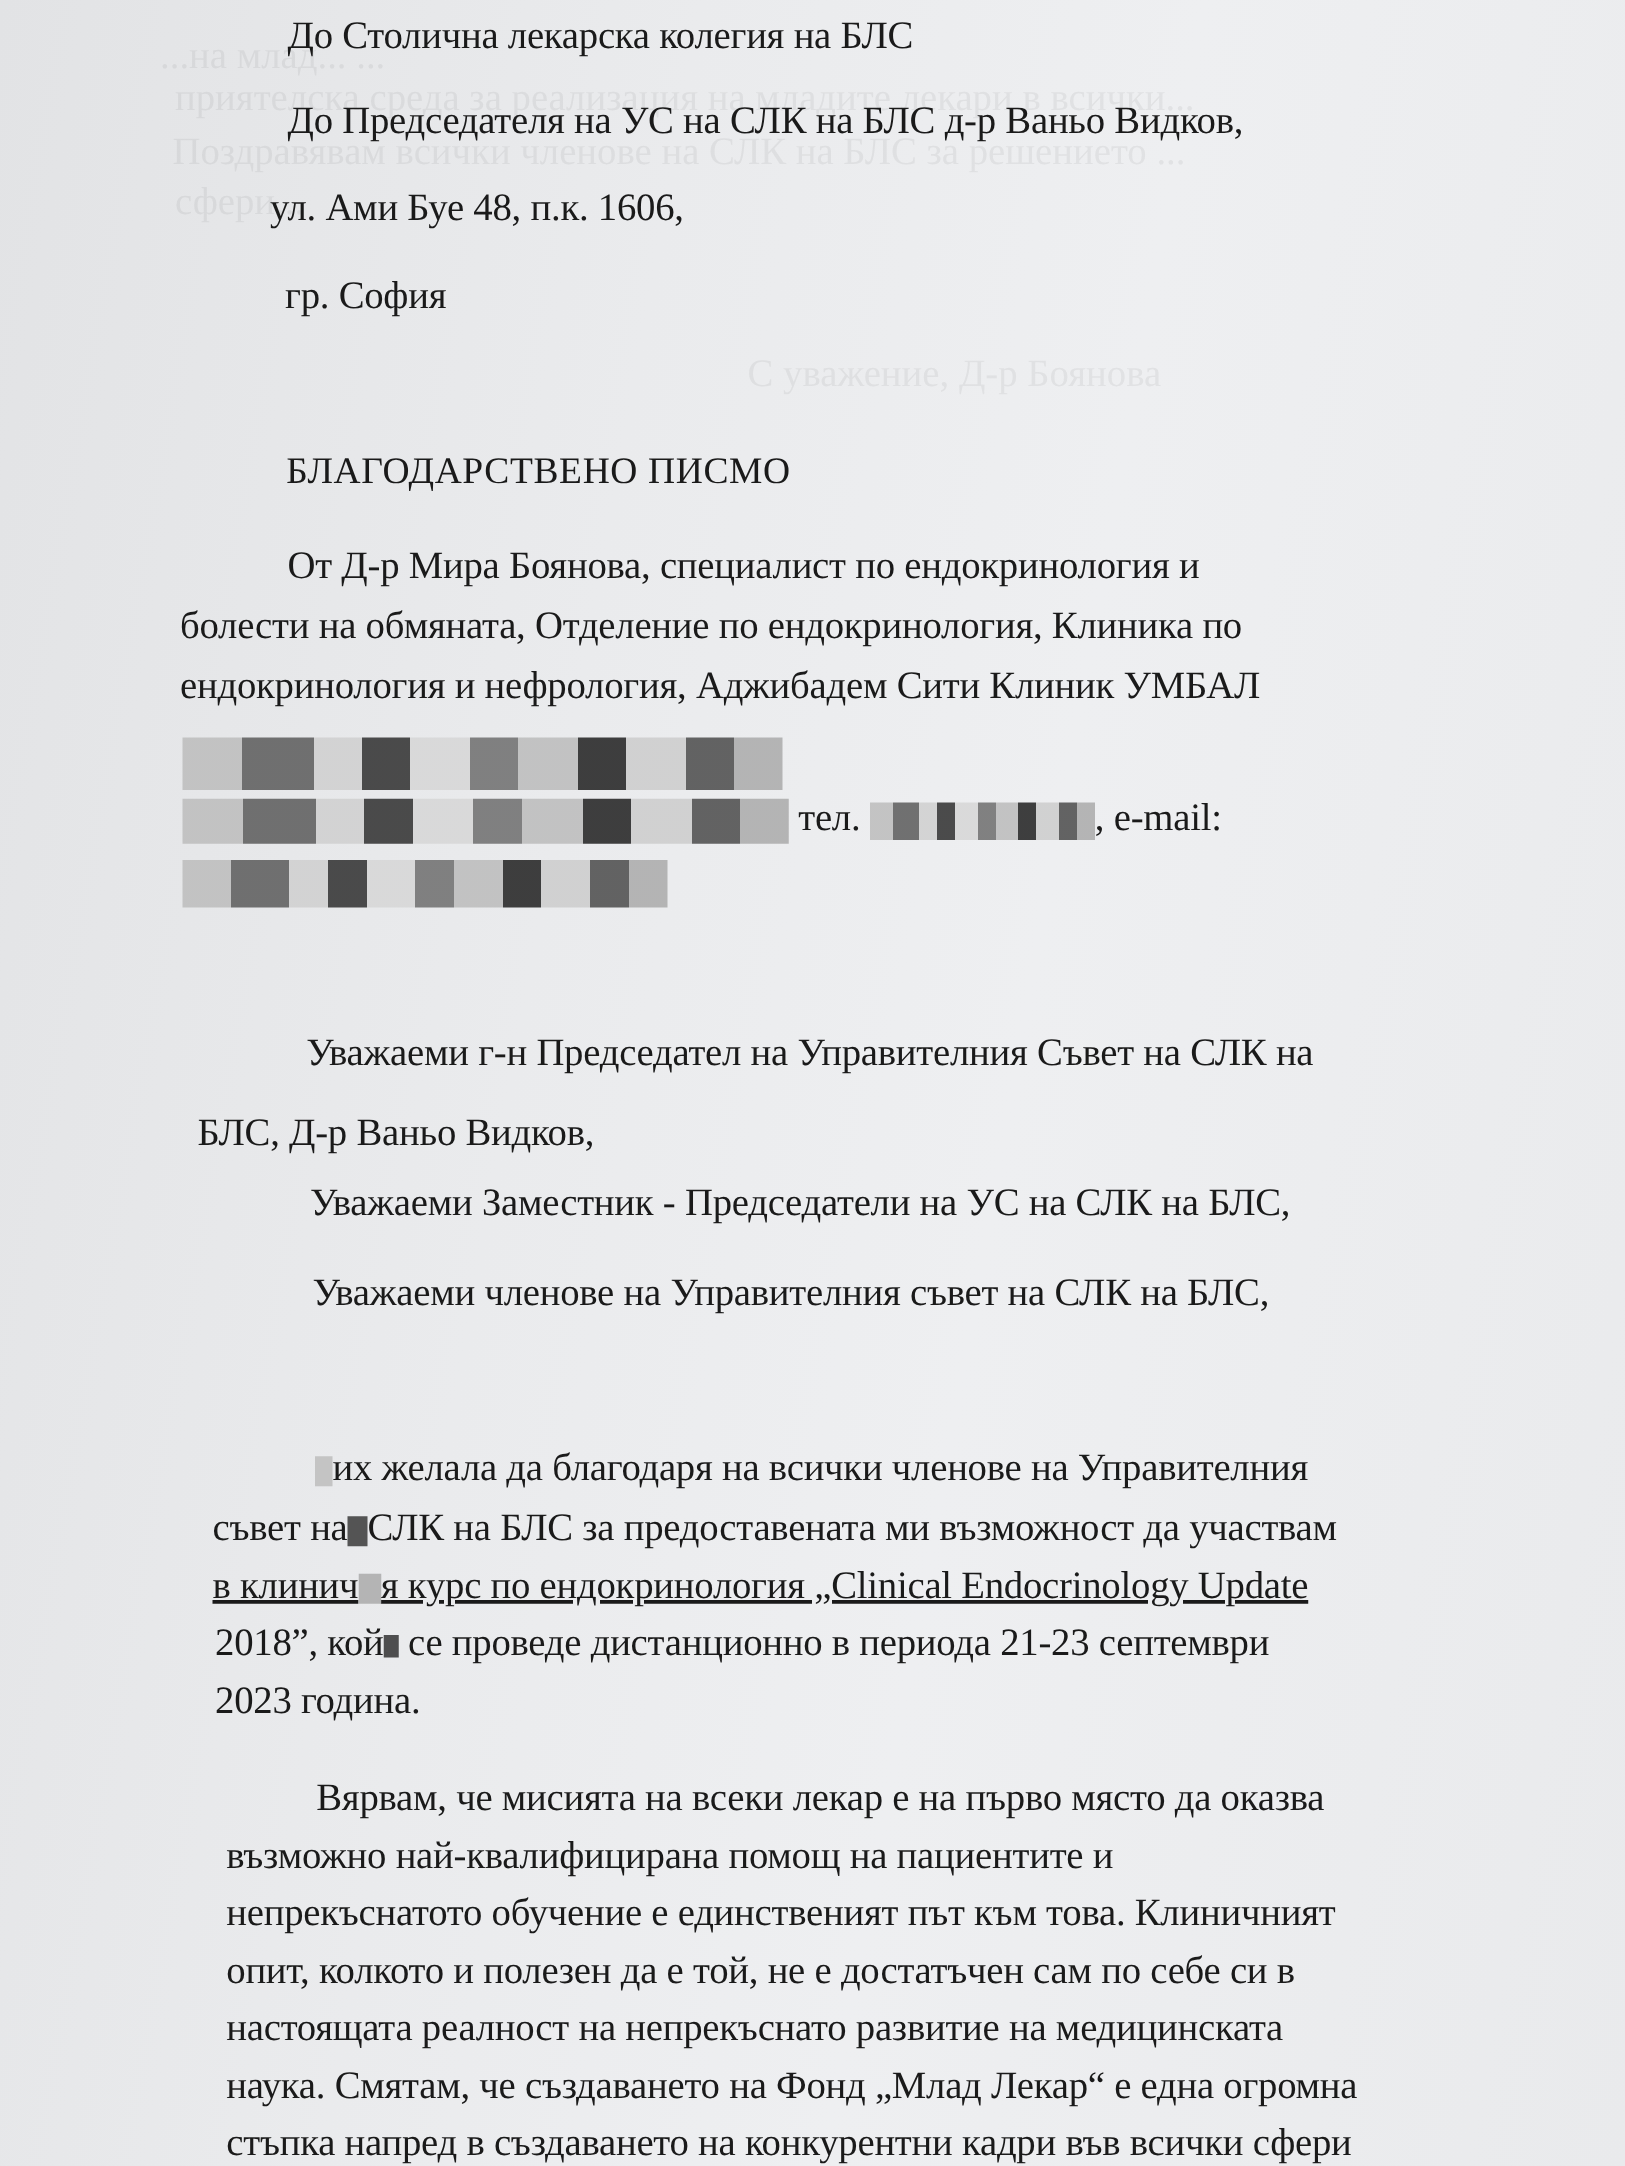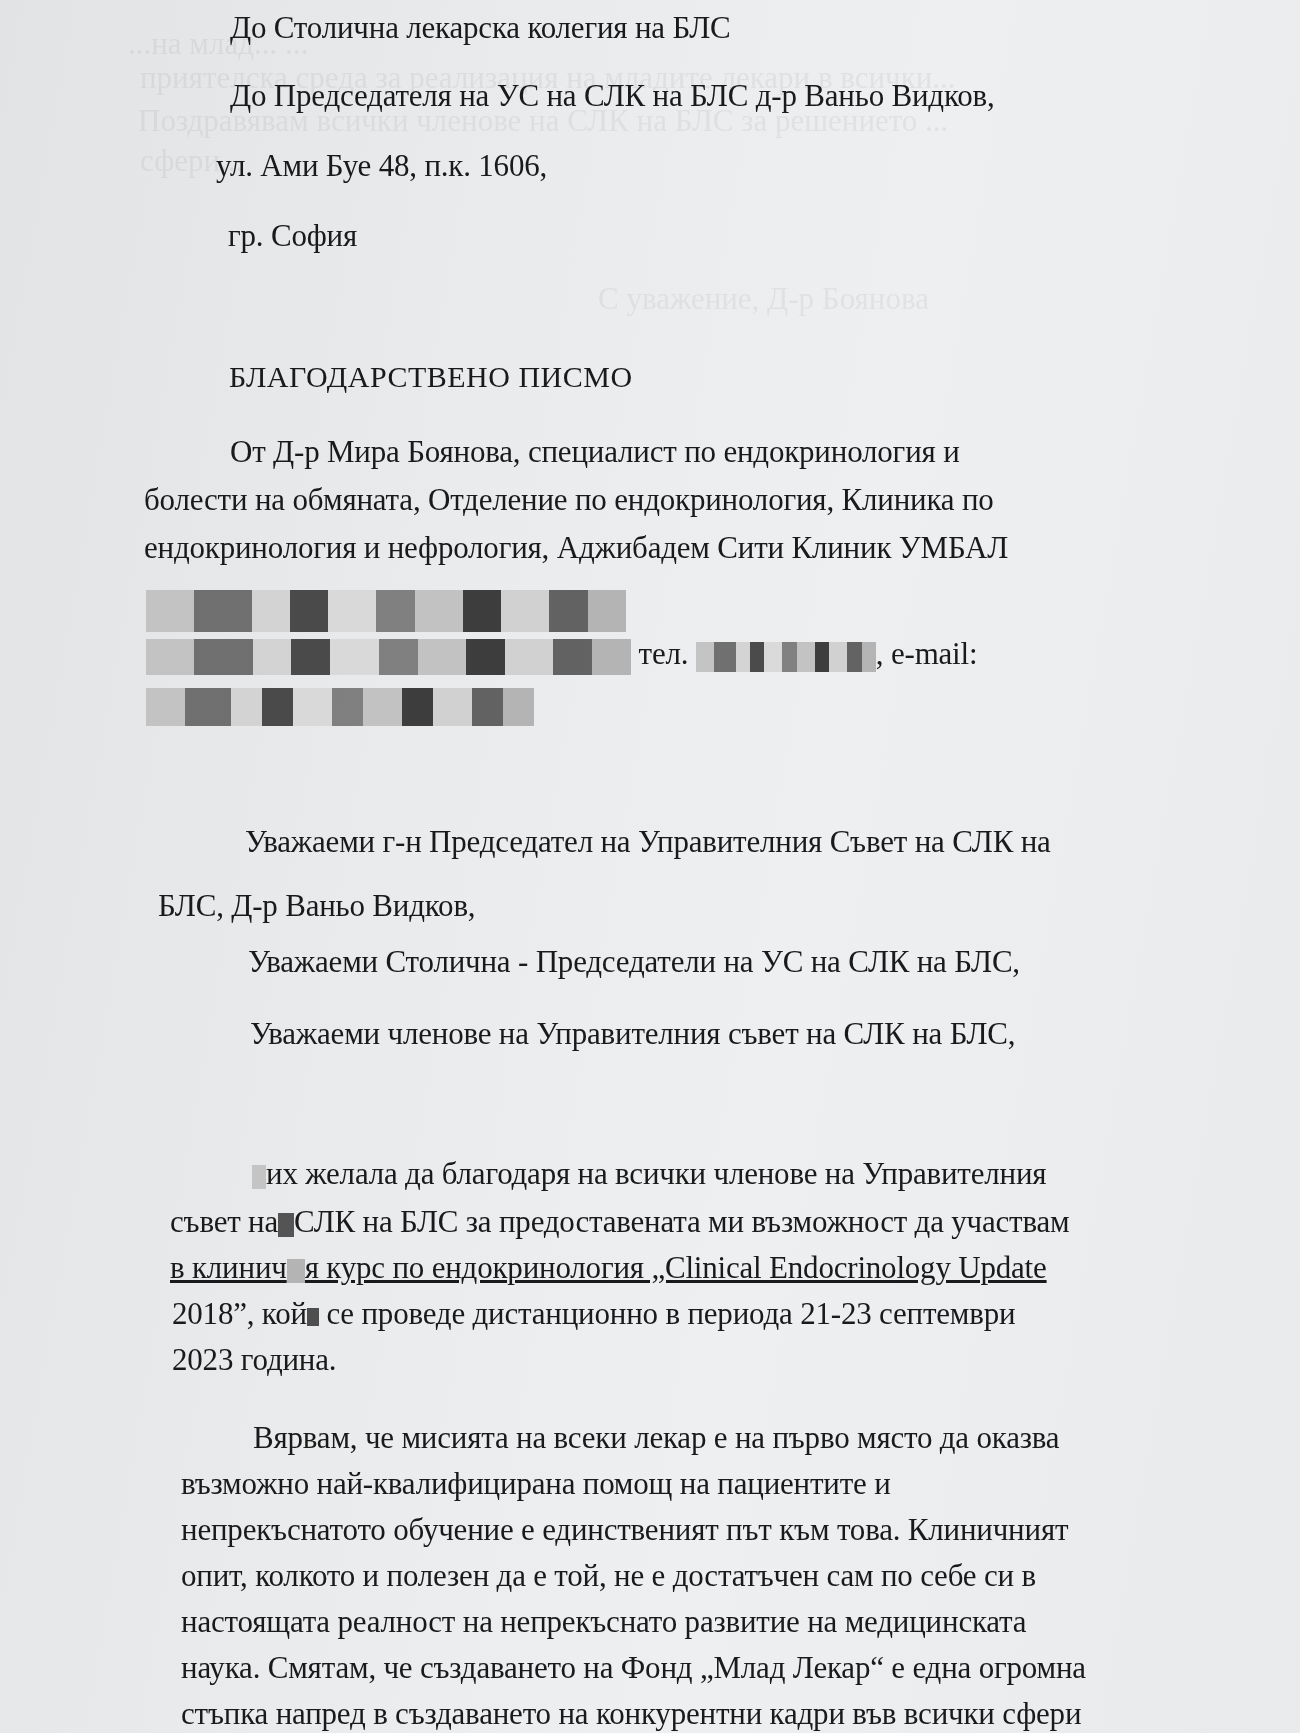--- a/index.html
+++ b/index.html
@@ -84,21 +84,21 @@
   <span class="redact" style="width:485px; height:36px;"></span>
   <span>тел.</span>
   <span class="redact" style="width:180px; height:30px;"></span><span>, e-mail:</span>
 </div>
 <div class="line" style="left:146px; top:688px;">
   <span class="redact" style="width:388px; height:38px;"></span>
 </div>
 
 <div class="line" style="left:245px; top:826px;">Уважаеми г-н Председател на Управителния Съвет на СЛК на</div>
 <div class="line" style="left:158px; top:878px;margin-top:12px;">БЛС, Д-р Ваньо Видков,</div>
-<div class="line" style="left:248px; top:946px;">Уважаеми Столична - Председатели на УС на СЛК на БЛС,</div>
+<div class="line" style="left:248px; top:946px;">Уважаеми Заместник - Председатели на УС на СЛК на БЛС,</div>
 <div class="line" style="left:250px; top:1018px;">Уважаеми членове на Управителния съвет на СЛК на БЛС,</div>
 
 <div class="line" style="left:252px; top:1158px;">
   <span class="redact small" style="background:#bdbdbd; width:14px;"></span><span>их желала да благодаря на всички членове на Управителния</span>
 </div>
 <div class="line" style="left:170px; top:1206px;">
   <span>съвет на</span><span class="redact small" style="width:16px; background:#3a3a3a;"></span><span>СЛК на БЛС за предоставената ми възможност да участвам</span>
 </div>
 <div class="line" style="left:170px; top:1252px;text-decoration:underline;">
   <span>в клинич</span><span class="redact small" style="width:18px; background:#aaaaaa;"></span><span>я курс по ендокринология „Clinical Endocrinology Update</span>

